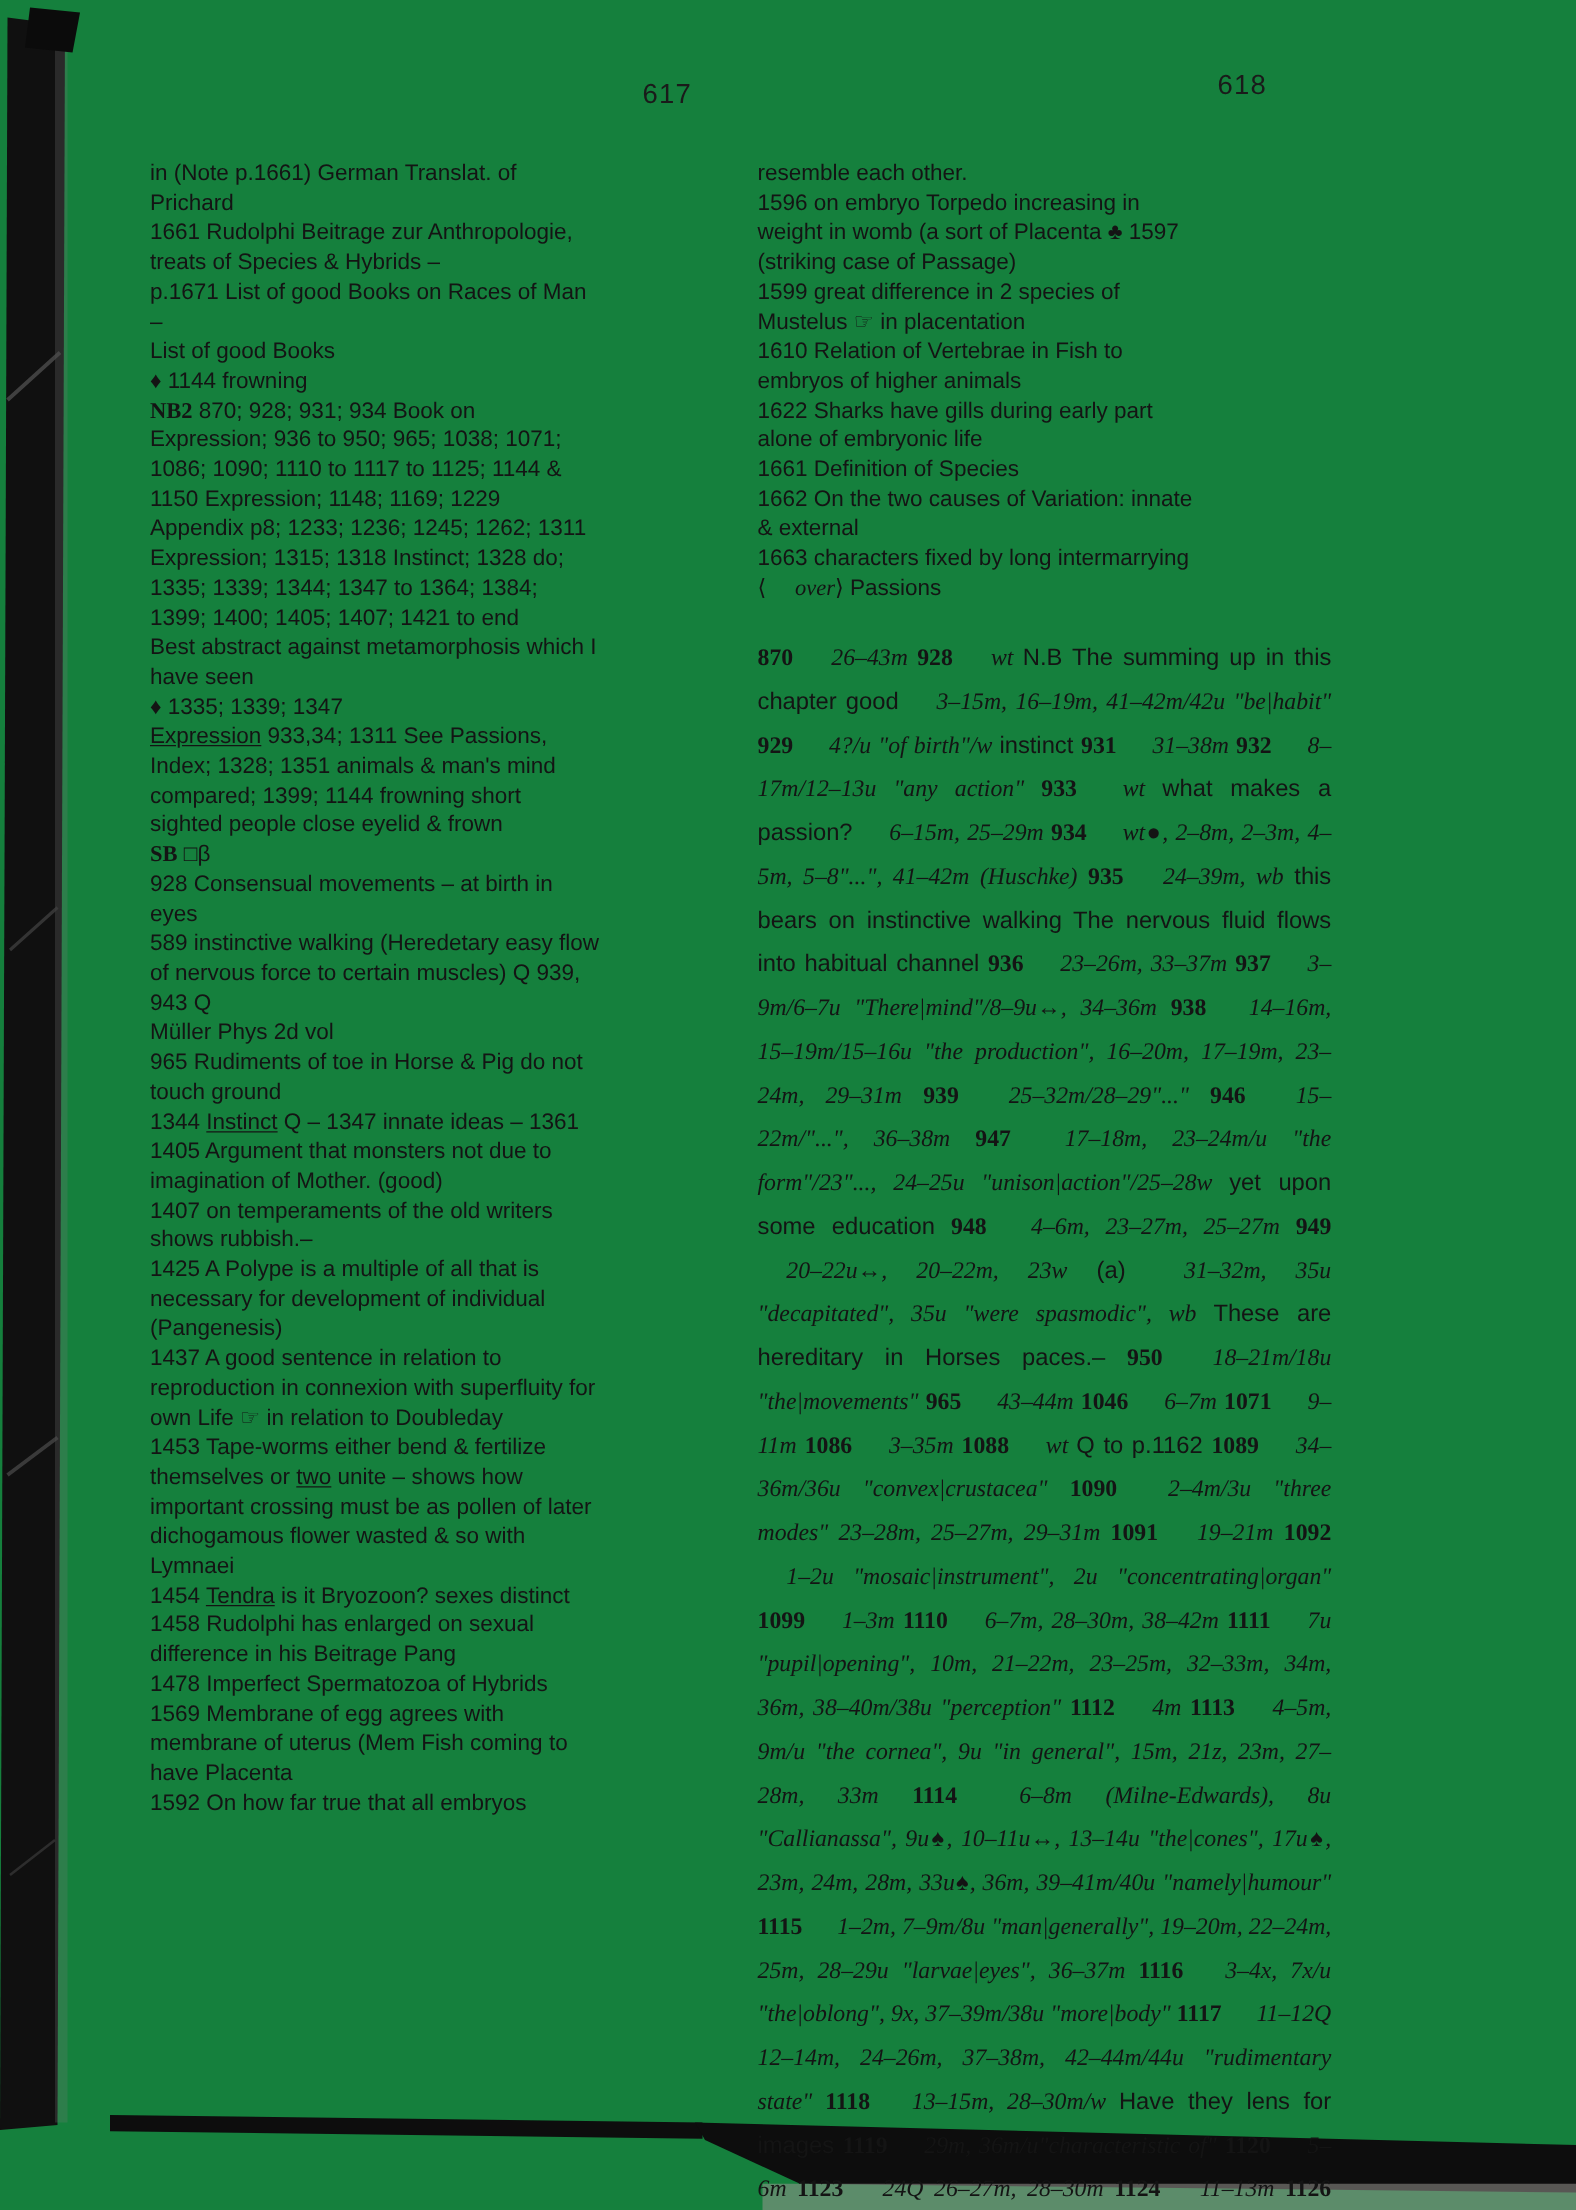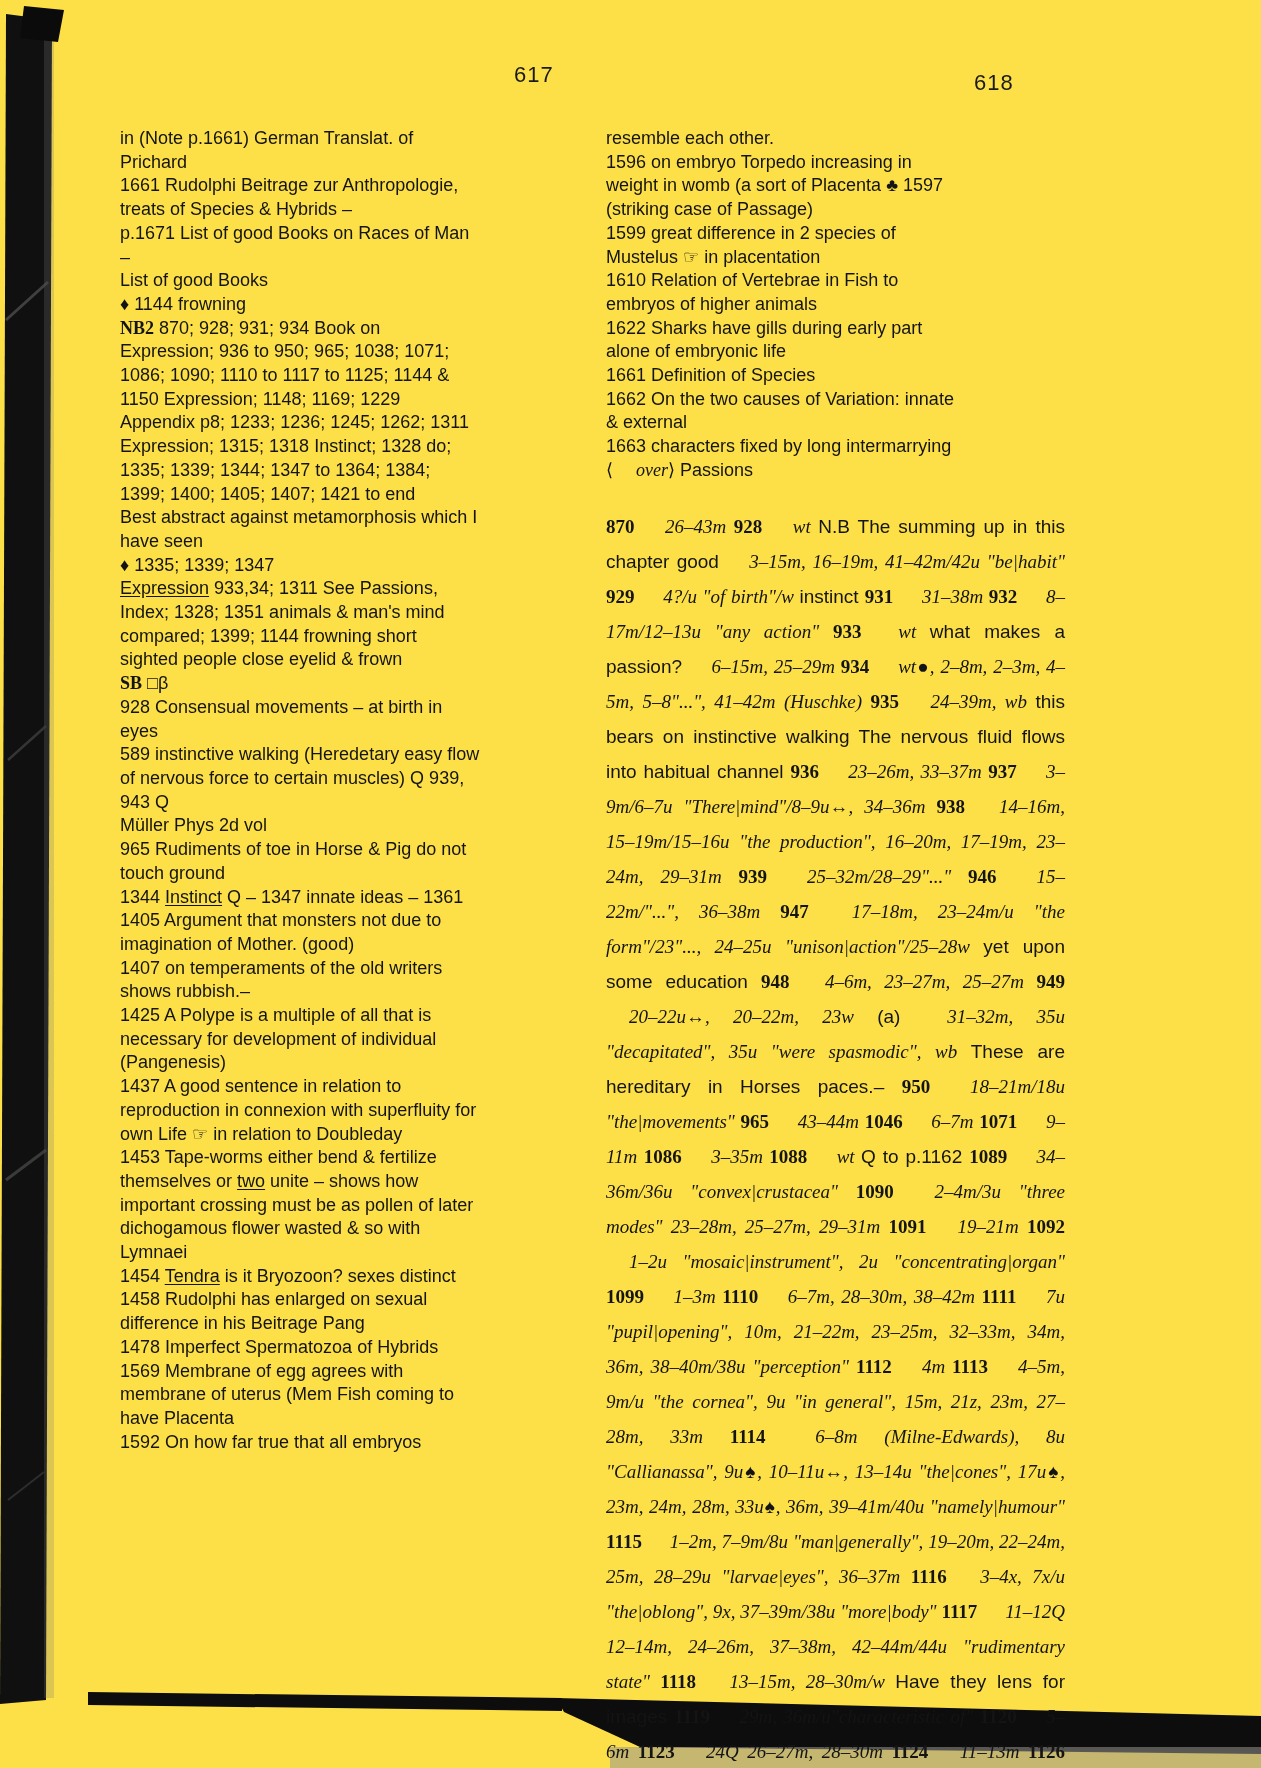--- a/index.html
+++ b/index.html
@@ -1,24 +1,24 @@
 <!DOCTYPE html>
 <html><head>
 <meta charset="utf-8">
 <style>
   html,body{margin:0;padding:0;background:#d9d9d9;}
   .page{
     position:relative;width:1261px;height:1768px;margin:0 auto;
-    background:#fde047;overflow:hidden;color:#161616;
+    background:#15803d;overflow:hidden;color:#161616;
     font-family:"Liberation Sans","DejaVu Sans",sans-serif;
   }
   .artifacts{position:absolute;left:0;top:0;pointer-events:none;}
   .pagenum{position:absolute;font-size:22px;letter-spacing:1px;color:#1a1a1a;}
   #pn-left{left:514px;top:62px;}
-  #pn-right{left:974px;top:70px;}
+  #pn-right{left:974px;top:55px;}
   .col{position:absolute;}
   .col p{
     margin:0;text-align:justify;
     font-size:18px;line-height:23.7px;color:#141414;
   }
   #left-col{left:120px;top:127px;width:448px;}
   #right-col{left:606px;top:127px;width:459px;}
   .gap{height:26px;}
   .annotation p{
     font-family:"Liberation Serif","DejaVu Serif",serif;

